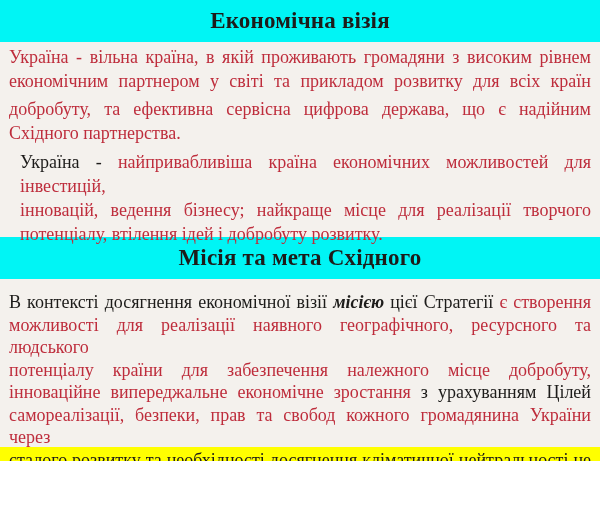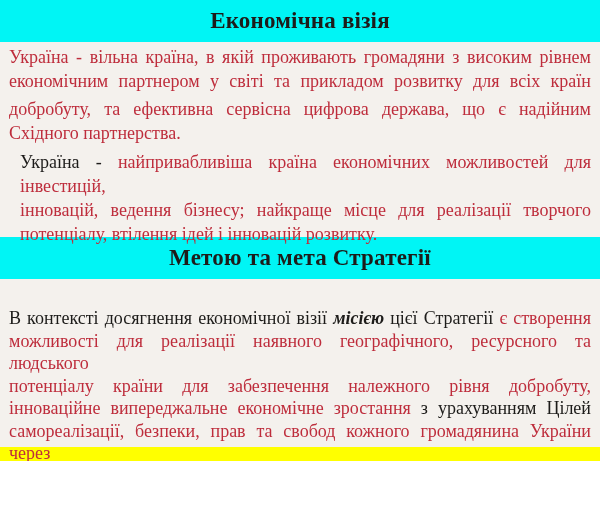--- a/index.html
+++ b/index.html
@@ -31,21 +31,21 @@
   .line{
     text-align:justify;text-align-last:justify;
     white-space:normal;
   }
   .line.last{text-align-last:left;}
   .p1{padding-top:3px;}
   .p1 .line{line-height:24px;}
   .p1 .line:nth-child(3){margin-top:4px;}
   .p2{margin-top:5px;}
   .p2 .line{line-height:24px;margin-left:11px;}
-  .p3{padding-top:28px;}
+  .p3{padding-top:12px;}
   .p3 .line{line-height:22.5px;}
   .p4{padding-top:9px;}
   .p4 .line{line-height:25px;}
   .s-black{color:var(--ink);}
   .s-red{color:var(--red);}
   .s-redy{color:var(--redy);}
   .s-bi{color:var(--ink);font-weight:700;font-style:italic;}
 </style>
 </head>
 <body>
@@ -59,33 +59,33 @@
   <div class="sec sec1">
     <div class="para p1">
         <div class="line"><span class="s-red">Україна - вільна країна, в якій проживають громадяни з високим рівнем</span></div>
         <div class="line"><span class="s-red">економічним партнером у світі та прикладом розвитку для всіх країн</span></div>
         <div class="line"><span class="s-red">добробуту, та ефективна сервісна цифрова держава, що є надійним</span></div>
         <div class="line last"><span class="s-red">Східного партнерства.</span></div>
       </div>
     <div class="para p2">
         <div class="line"><span class="s-black">Україна - </span><span class="s-red">найпривабливіша країна економічних можливостей для інвестицій,</span></div>
         <div class="line"><span class="s-red">інновацій, ведення бізнесу; найкраще місце для реалізації творчого</span></div>
-        <div class="line last"><span class="s-red">потенціалу, втілення ідей і інновацій розвитку.</span></div>
+        <div class="line last"><span class="s-red">потенціалу, втілення ідей і добробуту розвитку.</span></div>
       </div>
   </div>
 
   <div class="cyan-bar">
-    <span>Метою та мета Стратегії</span>
+    <span>Місія та мета Східного</span>
   </div>
 
   <div class="sec sec2">
     <div class="para p3">
         <div class="line"><span class="s-black">В контексті досягнення економічної візії </span><span class="s-bi">місією</span><span class="s-black"> цієї Стратегії </span><span class="s-red">є створення</span></div>
         <div class="line"><span class="s-red">можливості для реалізації наявного географічного, ресурсного та людського</span></div>
-        <div class="line"><span class="s-red">потенціалу країни для забезпечення належного рівня добробуту,</span></div>
+        <div class="line"><span class="s-red">потенціалу країни для забезпечення належного місце добробуту,</span></div>
         <div class="line"><span class="s-red">інноваційне випереджальне економічне зростання </span><span class="s-black">з урахуванням Цілей</span></div>
         <div class="line"><span class="s-red">самореалізації, безпеки, прав та свобод кожного громадянина України через</span></div>
         <div class="line"><span class="s-black">сталого розвитку та необхідності досягнення кліматичної нейтральності не</span></div>
         <div class="line last"><span class="s-black">пізніше 2060 року.</span></div>
       </div>
   </div>
 
   <div class="sec3">
     <div class="para p4">
         <div class="line"><span class="s-bi">Метою</span><span class="s-black"> Стратегії </span><span class="s-redy">є створення можливостей для українців як громадян,</span></div>

